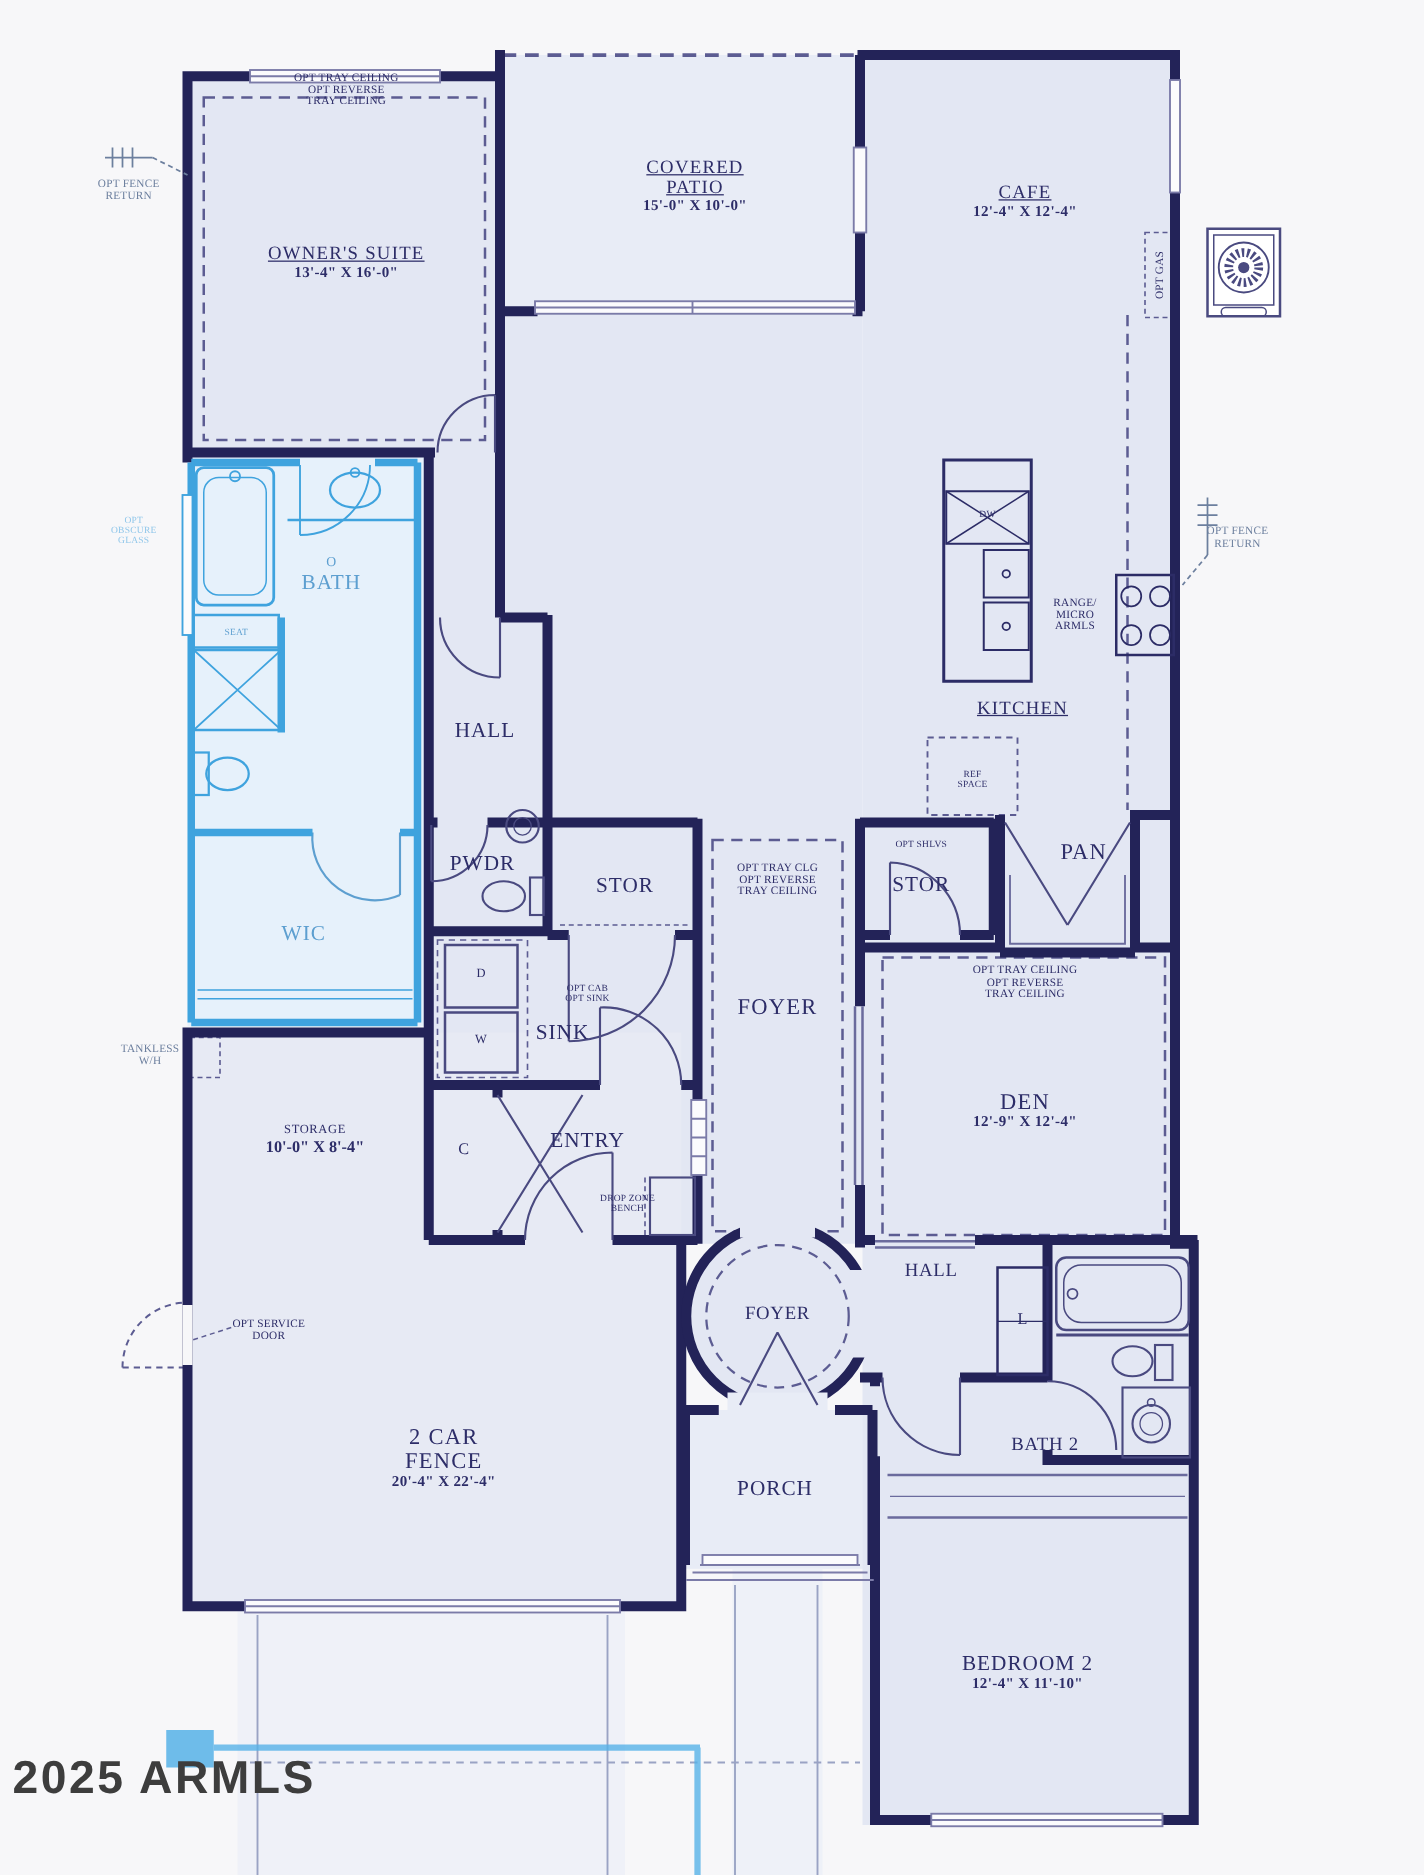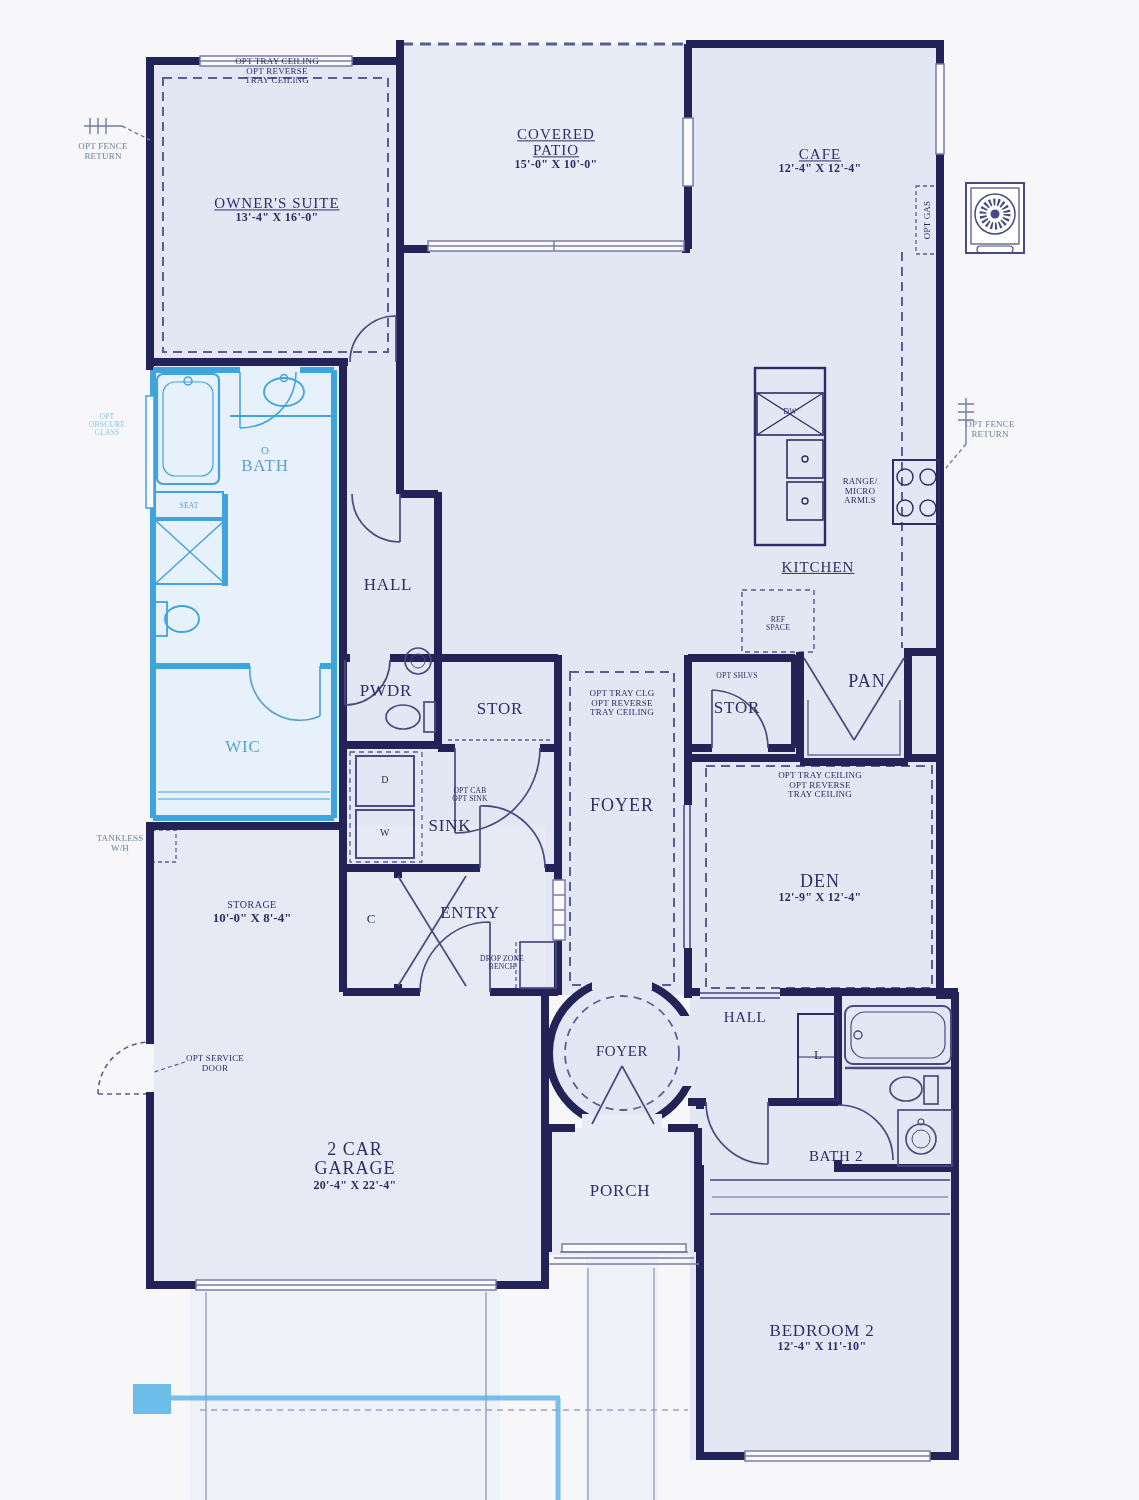--- a/index.html
+++ b/index.html
@@ -329,22 +329,23 @@
 <div class="lbl" style="left:252px;top:912px">
   <span class="ln f10">STORAGE</span>
   <span class="ln f13" style="font-weight:bold">10'-0" X 8'-4"</span>
 </div>
 <div class="lbl note" style="left:215px;top:1064px">
   <span class="ln">OPT SERVICE</span>
   <span class="ln">DOOR</span>
 </div>
 <div class="lbl" style="left:355px;top:1166px">
   <span class="ln f18">2 CAR</span>
-  <span class="ln f18">GARAGE</span>
+  <span class="ln f18">FENCE</span>
   <span class="ln dims">20'-4" X 22'-4"</span>
 </div>
 <div class="lbl f17" style="left:620px;top:1191px">PORCH</div>
 <div class="lbl" style="left:822px;top:1338px">
   <span class="ln f17">BEDROOM 2</span>
   <span class="ln dims">12'-4" X 11'-10"</span>
 </div>
+<div id="watermark" class="lbl">2025 ARMLS</div>
 
 </div>
 
 </body></html>

